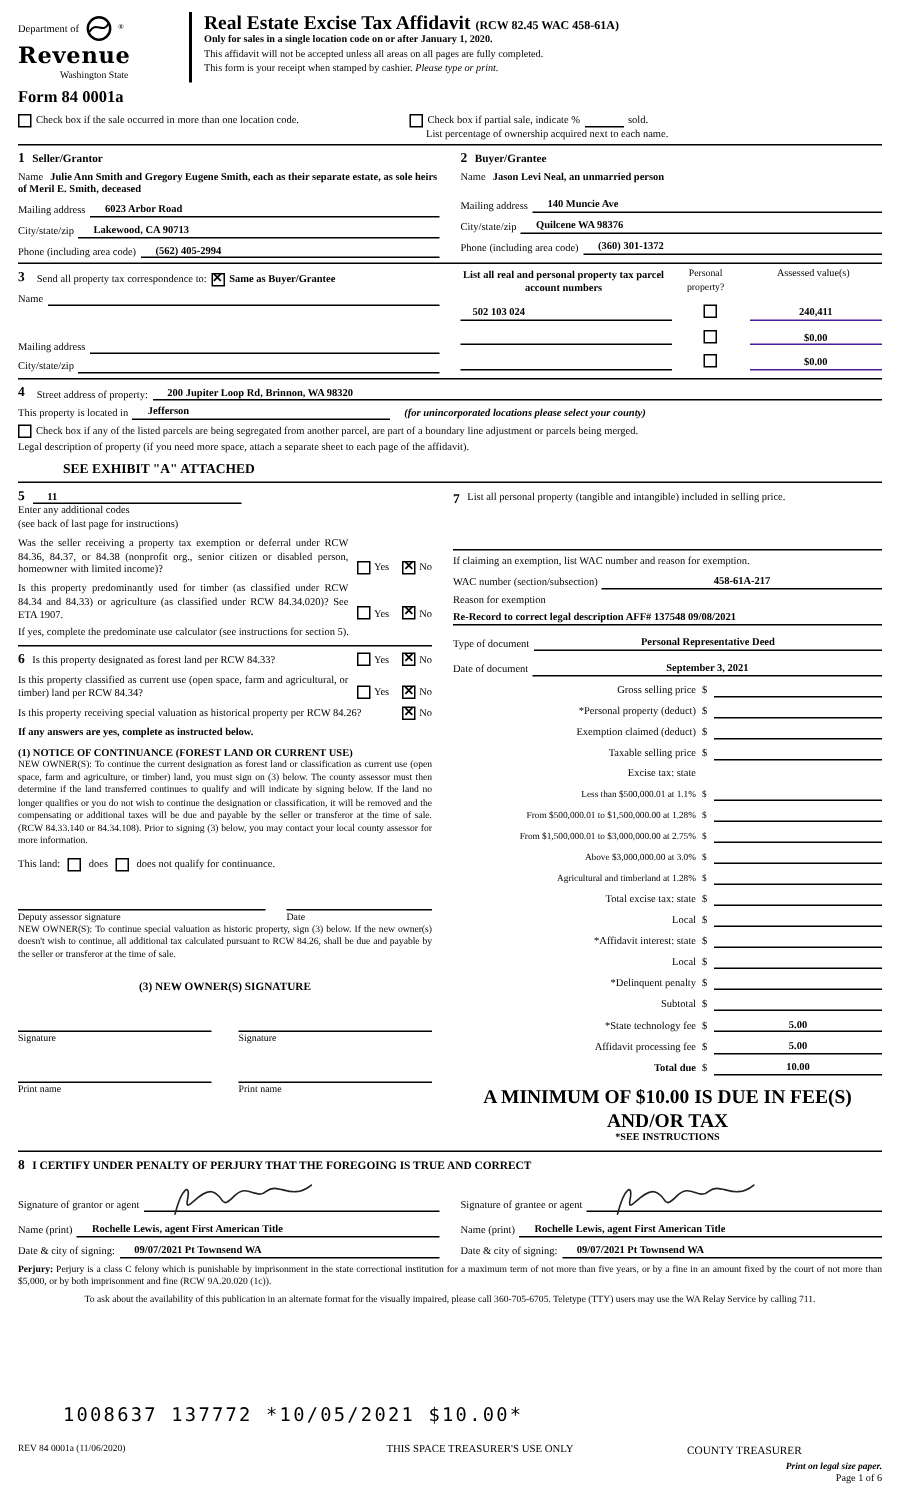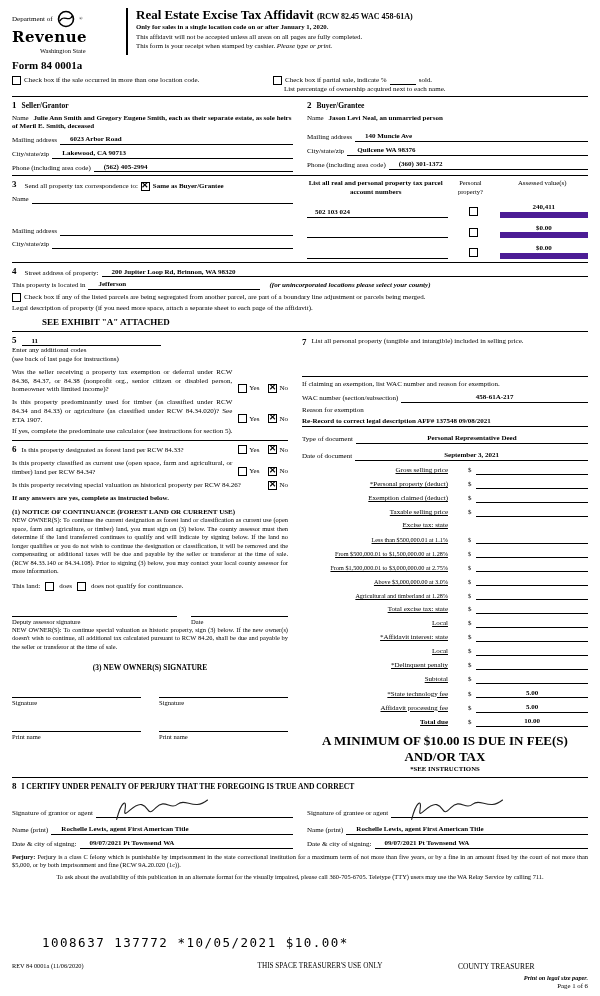--- a/index.html
+++ b/index.html
@@ -43,21 +43,21 @@
   .namewrap{margin-top:2px;}
   .nv{font-weight:bold;}
   
   .ptable-head{display:flex;gap:5px;text-align:center;align-items:flex-start;}
   .ph1{flex:1.35;font-weight:bold;}
   .ph2{width:42px;flex:none;font-size:6.5px;}
   .ph3{flex:.9;font-size:6.8px;}
   .prow{display:flex;gap:5px;align-items:flex-end;margin-top:6px;}
   .pv{flex:1.35;border-bottom:1px solid #000;font-weight:bold;min-height:8.5px;padding-left:8px;}
   .pcb{width:42px;text-align:center;flex:none;}
-  .pa{flex:.9;border-bottom:6px solid #4c1d95;font-weight:bold;min-height:8.5px;text-align:center;} .sp18{height:18px;} .sp24{height:24px;}
+  .pa{flex:.9;border-bottom:1px solid #4c1d95;font-weight:bold;min-height:8.5px;text-align:center;} .sp18{height:18px;} .sp24{height:24px;}
   
   .s4 .row2{margin-top:3px;}
   .bi{font-style:italic;font-weight:bold;margin-left:6px;white-space:nowrap;}
   .legalval{font-weight:bold;margin-top:2px;}
   .exhibit{font-size:9px;font-weight:bold;margin:4px 0 2px 30px;}
   
   .mid{margin-top:2px;}
   .mid .colL{width:276px;flex:none;}
   .mid .colR{flex:1;min-width:0;}
   .q{display:flex;margin-top:4px;}
@@ -74,21 +74,21 @@
   .depc.w1{flex:1.7;} .depc.w2{flex:1;}
   .dlbl{font-size:6.6px;margin-top:1px;}
   .n3title{font-weight:bold;text-align:center;margin-top:12px;font-size:7.5px;}
   .sig2col{display:flex;gap:18px;margin-top:14px;}
   .sigc{flex:1;}
   .sline{border-bottom:1px solid #000;height:10px;}
   .slbl{font-size:6.6px;margin-top:1px;}
   
   .s7head{display:flex;margin-top:2px;}
   .taxrow{display:flex;align-items:flex-end;margin-top:4.5px;}
-  .taxrow .tl{flex:1;text-align:right;padding-right:20px;white-space:nowrap;overflow:hidden;text-decoration:underline;}
+  .taxrow .tl{flex:1;text-align:right;padding-right:4px;white-space:nowrap;overflow:hidden;}
   .taxrow .tp{width:8px;flex:none;}
   .taxrow .tline{width:112px;flex:none;border-bottom:1px solid #000;text-align:center;font-weight:bold;min-height:8.5px;}
   .taxrow.small{font-size:6.2px;}
   .taxrow .tline.noline{border-bottom:none;}
   .minnote{font-weight:bold;text-align:center;margin-top:6px;font-size:13px;}
   .seeinstr{font-weight:bold;text-align:center;font-size:6.8px;}
   
   .certify{margin-top:2px;}
   .certify .bold{font-size:7.6px;}
   .sigrow{display:flex;align-items:flex-end;margin-top:16px;}

